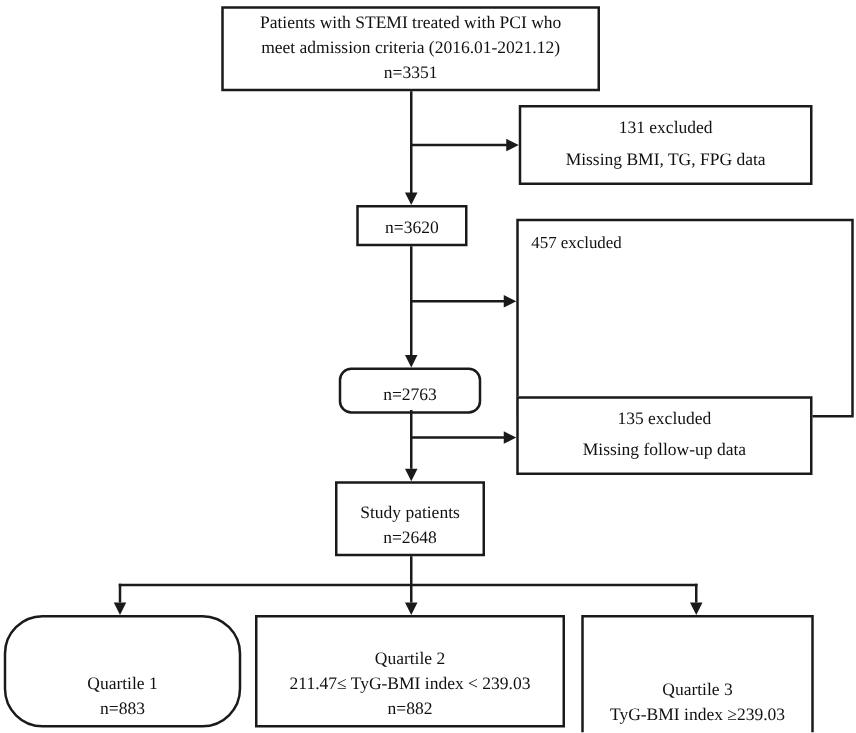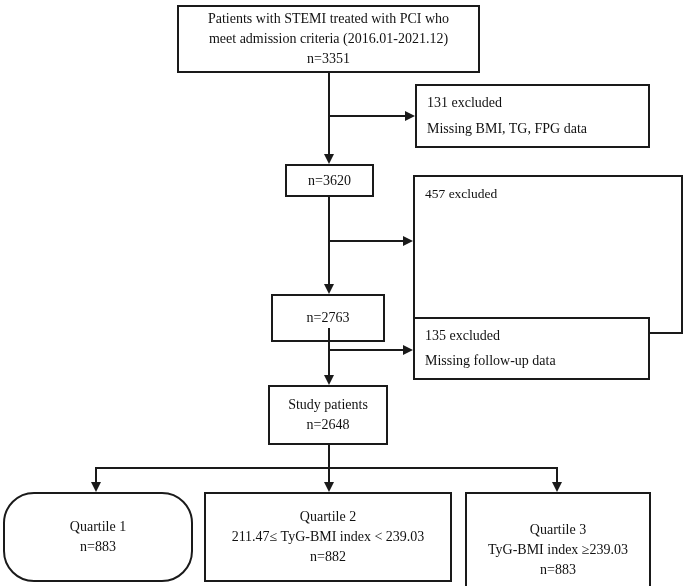--- a/index.html
+++ b/index.html
@@ -16,30 +16,31 @@
     box-sizing:border-box;
     border:2px solid #1a1a1a;
     background:#ffffff;
     font-size:14px;
     line-height:20px;
   }
   .center {
     display:flex;
     flex-direction:column;
     align-items:center;
-    justify-content:center;
+    justify-content:flex-end;
     text-align:center;
     padding:2px 4px;
   }
   .excl {
     display:flex;
     flex-direction:column;
     justify-content:space-evenly;
     text-align:left;
     padding:2px 10px;
+    align-items:center;
   }
   .excl-big {
     text-align:left;
     padding:7px 10px 4px 10px;
     font-size:13.5px;
     line-height:19px;
   }
   .excl-big .title { margin-bottom:7px; }
   .pre { white-space:pre-line; }
   .vline { position:absolute; width:2px; background:#1a1a1a; }
@@ -74,21 +75,21 @@
   </div>
 
   <div class="fbox center" style="left:285px; top:164px; width:89px; height:33px;">
     <div>n=3620</div>
   </div>
 
   <div class="fbox excl-big" style="left:413px; top:175px; width:270px; height:159px;">
     <div class="title">457 excluded</div>
   </div>
 
-  <div class="fbox center" style="left:271px; top:294px; width:114px; height:48px;">
+  <div class="fbox center" style="left:271px; top:294px; width:114px; height:37px;border-radius:10px;">
     <div>n=2763</div>
   </div>
 
   <div class="fbox excl" style="left:413px; top:317px; width:237px; height:63px;">
     <div>135 excluded</div>
     <div>Missing follow-up data</div>
   </div>
 
   <div class="fbox center" style="left:268px; top:385px; width:120px; height:60px;">
     <div>Study patients</div>

